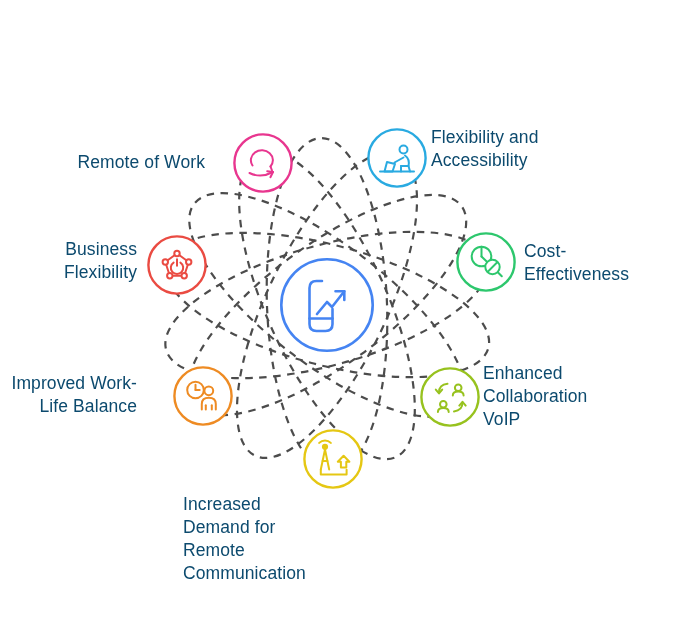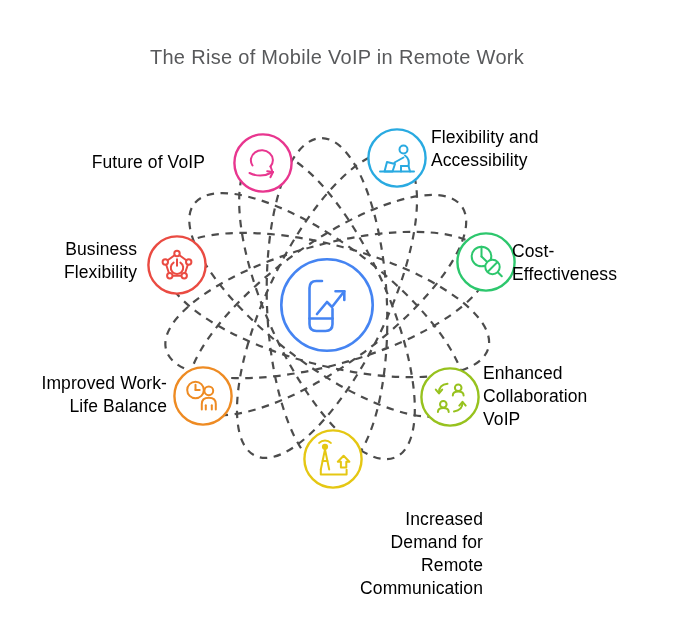--- a/index.html
+++ b/index.html
@@ -8,32 +8,31 @@
     font-family:"Liberation Sans", sans-serif; overflow:hidden;
   }
   .layer { position:absolute; left:0; top:0; }
   .title {
     position:absolute; top:46px; left:0; width:100%;
     text-align:center; font-size:20px; color:#58595b; letter-spacing:0.3px;
   }
   .node-icon { position:absolute; width:64px; height:64px; }
   .center-icon { position:absolute; width:100px; height:100px; left:277px; top:255px; }
   .node-label {
-    position:absolute; font-size:17.5px; line-height:23px; color:#000000;
+    position:absolute; font-size:17.5px; line-height:23px; color:#0c4a6e;
     white-space:pre-line; letter-spacing:0.1px;
   }
   .ta-r { text-align:right; }
-  .ta-c { text-align:right;margin-top:15px; }
+  .ta-c { text-align:left; }
 </style>
 </head>
 <body>
 
 <div class="stage">
 
-  <div class="title">The Rise of Mobile VoIP in Remote Work</div>
 
   <svg class="layer" width="674" height="638" viewBox="0 0 674 638">
     <g fill="none" stroke-width="2.2" stroke-dasharray="7.5 6.5" stroke="#4c4c4c">
       <ellipse cx="327" cy="305" rx="167" ry="60" transform="rotate(344.4 327 305)"></ellipse>
       <ellipse cx="327" cy="305" rx="167" ry="60" transform="rotate(295.5 327 305)"></ellipse>
       <ellipse cx="327" cy="305" rx="167" ry="60" transform="rotate(245.7 327 305)"></ellipse>
       <ellipse cx="327" cy="305" rx="167" ry="60" transform="rotate(194.9 327 305)"></ellipse>
       <ellipse cx="327" cy="305" rx="167" ry="60" transform="rotate(143.7 327 305)"></ellipse>
       <ellipse cx="327" cy="305" rx="167" ry="60" transform="rotate(87.8 327 305)"></ellipse>
       <ellipse cx="327" cy="305" rx="167" ry="60" transform="rotate(37.3 327 305)"></ellipse>
@@ -52,21 +51,21 @@
 
   <svg class="node-icon" style="left:231px;top:131px" viewBox="0 0 64 64">
     <circle cx="32" cy="32" r="28.6" fill="#ffffff" stroke-width="2.4" stroke="#e8368f"></circle>
     <g fill="none" stroke-width="2" stroke-linecap="round" stroke-linejoin="round" stroke="#e8368f">
       <path d="M21.5 34.5 A 11 10 0 1 1 39.5 35.5"></path>
       <path d="M39.5 35.5 l1.5 4"></path>
       <path d="M18.5 42 Q30 47.5 42 41"></path>
       <path d="M42 41 l-5.8 -0.8 M42 41 l-2.6 5.2"></path>
     </g>
   </svg>
-  <div class="node-label ta-r" style="right:469px;top:151px">Future of VoIP</div>
+  <div class="node-label ta-r" style="right:469px;top:151px">Remote of Work</div>
 
   <svg class="node-icon" style="left:365px;top:126px" viewBox="0 0 64 64">
     <circle cx="32" cy="32" r="28.6" fill="#ffffff" stroke-width="2.4" stroke="#29aae1"></circle>
     <g fill="none" stroke-width="2" stroke-linecap="round" stroke-linejoin="round" stroke="#29aae1">
       <path d="M15 45.5 H49"></path>
       <path d="M19.5 45.5 L22 36 L30 38 L27.5 45.5 Z"></path>
       <circle cx="38.5" cy="23.5" r="4"></circle>
       <path d="M40 29.5 Q45 33 43.5 40 L36 40"></path>
       <path d="M36 40 L36 45.5"></path>
       <path d="M38.5 31.5 L29.5 36.5"></path>
@@ -96,36 +95,36 @@
     <circle cx="32" cy="32" r="28.6" fill="#ffffff" stroke-width="2.4" stroke="#2dc76d"></circle>
     <g fill="none" stroke-width="2" stroke-linecap="round" stroke-linejoin="round" stroke="#2dc76d">
       <circle cx="27.5" cy="26.5" r="9.8"></circle>
       <path d="M27.5 26.5 V16.7"></path>
       <path d="M27.5 26.5 L34.5 33.3"></path>
       <circle cx="38.5" cy="37" r="7.2" fill="#ffffff"></circle>
       <path d="M34 41.5 L43 32.5"></path>
       <path d="M43.8 42.3 L47.8 46.3"></path>
     </g>
   </svg>
-  <div class="node-label" style="left:512px;top:240px">Cost-
+  <div class="node-label" style="left:524px;top:240px">Cost-
 Effectiveness</div>
 
   <svg class="node-icon" style="left:171px;top:364px" viewBox="0 0 64 64">
     <circle cx="32" cy="32" r="28.6" fill="#ffffff" stroke-width="2.4" stroke="#ee8b23"></circle>
     <g fill="none" stroke-width="2" stroke-linecap="round" stroke-linejoin="round" stroke="#ee8b23">
       <circle cx="24.5" cy="26" r="8.3"></circle>
       <path d="M24.5 26 V20.8"></path>
       <path d="M24.5 26 H28.7"></path>
       <circle cx="37.8" cy="26.8" r="4.4" fill="#ffffff"></circle>
       <path d="M30.8 45.5 V40 Q30.8 33.8 37.8 33.8 Q44.8 33.8 44.8 40 V45.5"></path>
       <path d="M34.8 45.5 V41.2"></path>
       <path d="M40.8 45.5 V41.2"></path>
     </g>
   </svg>
-  <div class="node-label ta-r" style="right:507px;top:372px">Improved Work-
+  <div class="node-label ta-r" style="right:537px;top:372px">Improved Work-
 Life Balance</div>
 
   <svg class="node-icon" style="left:418px;top:365px" viewBox="0 0 64 64">
     <circle cx="32" cy="32" r="28.6" fill="#ffffff" stroke-width="2.4" stroke="#97c21e"></circle>
     <g fill="none" stroke-width="2" stroke-linecap="round" stroke-linejoin="round" stroke="#97c21e">
       <circle cx="40.2" cy="22.8" r="3.3"></circle>
       <path d="M34.8 30.5 Q34.8 26.6 40.2 26.6 Q45.6 26.6 45.6 30.5"></path>
       <circle cx="25.3" cy="39.3" r="3.3"></circle>
       <path d="M19.9 47 Q19.9 43.1 25.3 43.1 Q30.7 43.1 30.7 47"></path>
       <path d="M29.5 18.8 Q21 19.6 21 27.6"></path>

